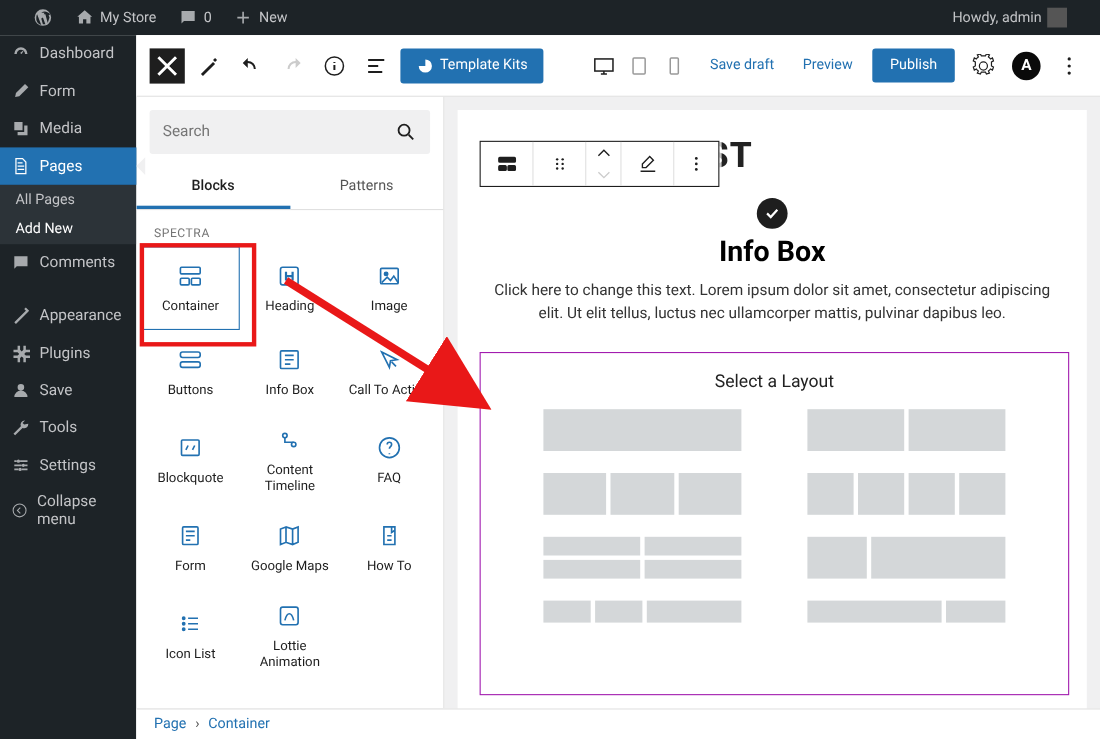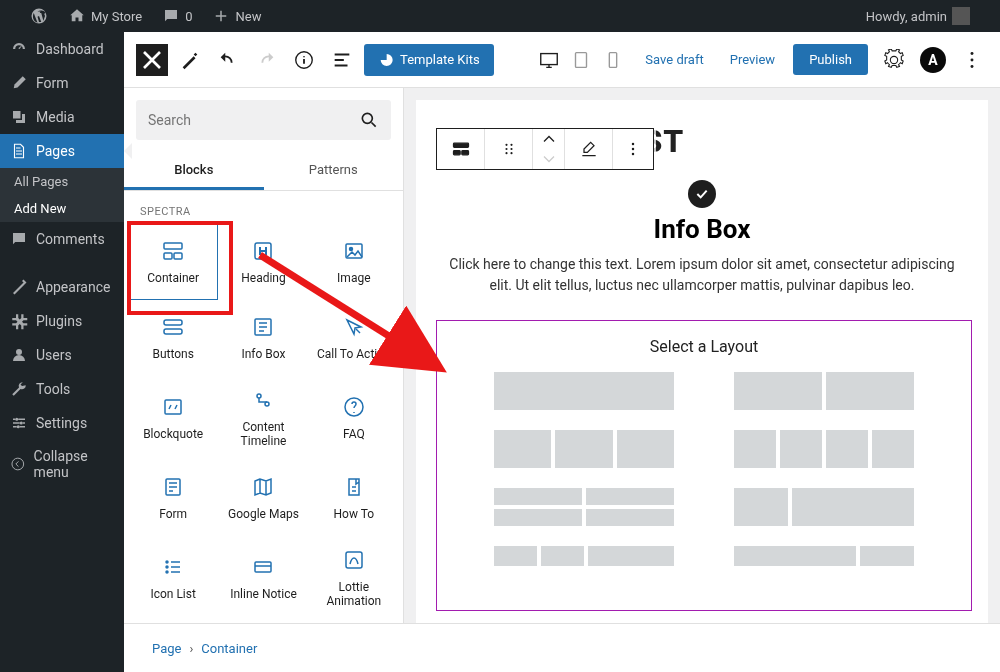--- a/index.html
+++ b/index.html
@@ -58,21 +58,21 @@
 .info-box{position:absolute;top:80px;left:0;right:0;text-align:center;padding:0 30px}
 .check-circle{width:28px;height:28px;background:#1e1e1e;border-radius:50%;display:inline-flex;align-items:center;justify-content:center;margin-bottom:6px}
 .check-circle svg{width:16px;height:16px;fill:#fff}
 .info-title{font-size:26px;font-weight:700;margin-bottom:10px}
 .info-text{font-size:14px;color:#333;line-height:1.5}
 .layout-panel{position:absolute;top:220px;left:20px;right:16px;bottom:12px;border:1px solid #a21caf;padding:16px 56px}
 .layout-title{text-align:center;font-size:16px;margin-bottom:16px;color:#222}
 .layouts{display:grid;grid-template-columns:1fr 1fr;gap:20px 60px;max-width:420px;margin:0 auto}
 .lay{display:flex;gap:4px;height:38px}
 .lay .c{background:#d4d7d9;flex:1}
-.footer-crumb{height:49px;background:#fff;border-top:1px solid #e0e0e0;display:flex;align-items:center;padding:0 28px;font-size:13px;gap:8px}
+.footer-crumb{height:28px;background:#fff;border-top:1px solid #e0e0e0;display:flex;align-items:center;padding:0 16px;font-size:13px;gap:8px}
 .footer-crumb a{color:#2271b1;cursor:pointer}
 .footer-crumb .sep{color:#555}
 .red-arrow{position:absolute;pointer-events:none;z-index:50}
 </style>
 </head>
 <body>
 
 <div class="adminbar">
   <div class="adminbar-left">
     <span class="ab-item">
@@ -153,21 +153,21 @@
     <div class="sidebar-item">
         <svg viewBox="0 0 24 24">
           <path d="M8 3v5H3v3h5l2 2-2 2H3v3h5v5h3v-5l2-2 2 2v5h3v-5h5v-3h-5l-2-2 2-2h5V8h-5V3h-3v5l-2 2-2-2V3z"></path>
         </svg>
         <span>Plugins</span>
       </div>
     <div class="sidebar-item">
         <svg viewBox="0 0 24 24">
           <path d="M12 12a4 4 0 100-8 4 4 0 000 8zm-8 8a8 8 0 0116 0z"></path>
         </svg>
-        <span>Users</span>
+        <span>Save</span>
       </div>
     <div class="sidebar-item">
         <svg viewBox="0 0 24 24">
           <path d="M21 7a5 5 0 01-7 5L5 21l-2-2 9-9a5 5 0 015-7l-3 3 2 2z"></path>
         </svg>
         <span>Tools</span>
       </div>
     <div class="sidebar-item">
         <svg viewBox="0 0 24 24">
           <path d="M4 7h3M11 7h9M4 12h9M17 12h3M4 17h5M13 17h7" stroke="#a7aaad" stroke-width="2"></path>
@@ -370,27 +370,20 @@
               <span>How To</span>
             </div>
           <div class="block-cell">
               <svg viewBox="0 0 24 24">
                 <circle cx="6" cy="7" r="1" fill="#2271b1"></circle>
                 <circle cx="6" cy="12" r="1" fill="#2271b1"></circle>
                 <circle cx="6" cy="17" r="1" fill="#2271b1"></circle>
                 <path d="M10 7h9M10 12h9M10 17h9"></path>
               </svg>
               <span>Icon List</span>
-            </div>
-          <div class="block-cell">
-              <svg viewBox="0 0 24 24">
-                <rect x="4" y="7" width="16" height="10" rx="1"></rect>
-                <path d="M4 11h16"></path>
-              </svg>
-              <span>Inline Notice</span>
             </div>
           <div class="block-cell">
               <svg viewBox="0 0 24 24">
                 <rect x="4" y="4" width="16" height="16" rx="2"></rect>
                 <path d="M8 16c2-8 6-8 8 0"></path>
               </svg>
               <span>Lottie Animation</span>
             </div>
         </div>
       </div>

